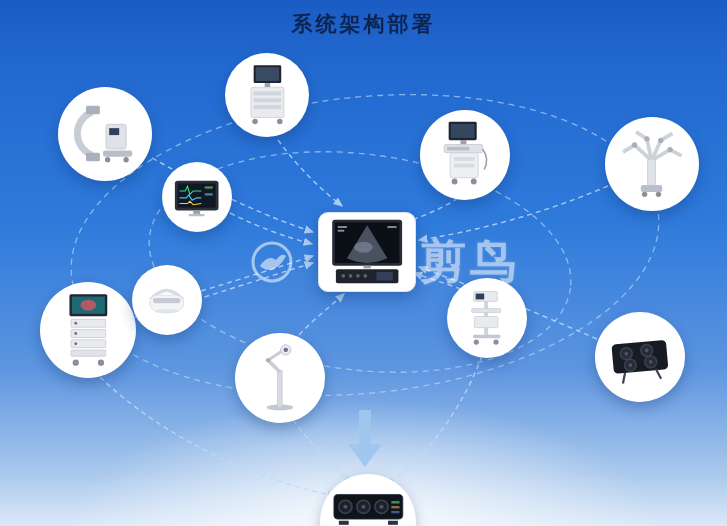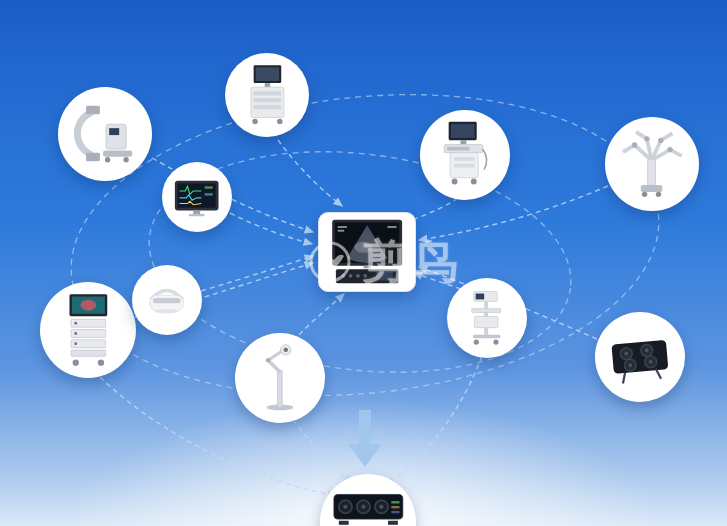--- a/index.html
+++ b/index.html
@@ -23,34 +23,35 @@
   .node svg{width:82%;height:82%;}
   .center-box{
     position:absolute;left:318px;top:212px;width:96px;height:78px;z-index:3;
     background:#ffffff;border-radius:10px;border:1px solid #d8e2f0;
     box-shadow:0 6px 16px rgba(8,38,92,.3);
     display:flex;align-items:center;justify-content:center;
   }
   .center-box svg{width:92%;height:92%;}
   .watermark{
     position:absolute;left:250px;top:226px;width:270px;height:72px;z-index:5;
-    display:flex;align-items:center;justify-content:center;gap:10px;
+    display:flex;align-items:center;justify-content:space-between;gap:10px;
     opacity:.55;pointer-events:none;
   }
   .watermark-text{
     font-size:46px;font-weight:700;color:#ffffff;letter-spacing:4px;
     text-shadow:0 0 3px rgba(255,255,255,.4);white-space:nowrap;
   }
   .wm-logo{width:44px;height:44px;}
 </style>
 </head>
 <body>
 
 <div class="stage">
 
+  <div class="page-title">系统架构部署</div>
 
   <svg class="connectors" width="727" height="526" viewBox="0 0 727 526">
     <defs>
       <marker id="arr" markerWidth="8" markerHeight="8" refX="6" refY="3" orient="auto">
         <path d="M0,0 L7,3 L0,6 Z" fill="#bfdaf7"></path>
       </marker>
     </defs>
     <g stroke="#bfdaf7" stroke-width="1.3" fill="none" stroke-dasharray="6 5" opacity="0.65">
       <ellipse cx="365" cy="245" rx="295" ry="148" transform="rotate(-6 365 245)"></ellipse>
       <ellipse cx="360" cy="262" rx="212" ry="108" transform="rotate(7 360 262)"></ellipse>

